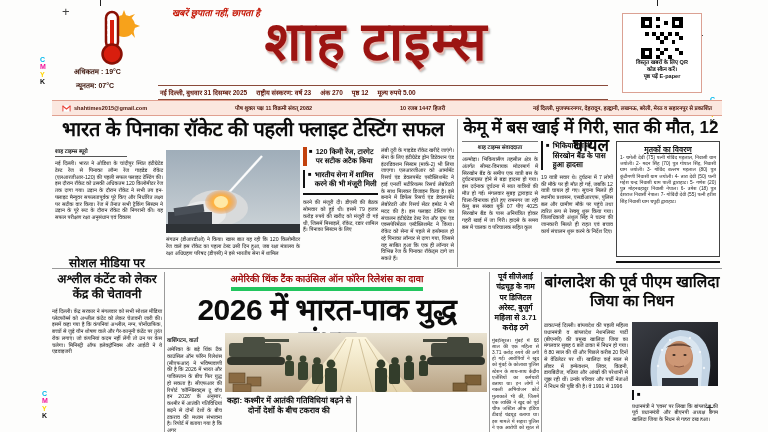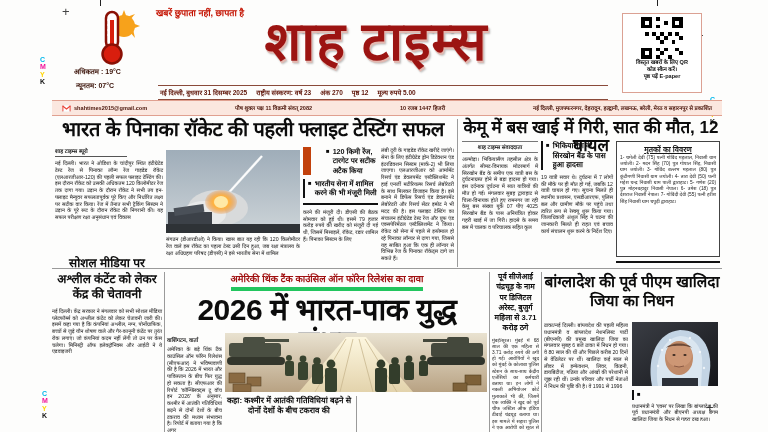--- a/index.html
+++ b/index.html
@@ -113,21 +113,21 @@
           <line x1="21" y1="12" x2="24" y2="12"></line>
           <line x1="21" y1="17" x2="24" y2="17"></line>
           <line x1="21" y1="22" x2="24" y2="22"></line>
           <line x1="21" y1="27" x2="24" y2="27"></line>
         </g>
     </svg>
   </div>
   <div class="abs weather-txt" style="left:74px; top:68px;">अधिकतम : 19°C</div>
   <div class="abs weather-txt" style="left:76px; top:82px;">न्यूनतम: 07°C</div>
 
-  <div class="abs tagline" style="left:156px; top:6px;">खबरें छुपाता नहीं, छापता है</div>
+  <div class="abs tagline" style="left:172px; top:6px;font-style:italic;">खबरें छुपाता नहीं, छापता है</div>
   <div class="abs mast-title" style="left:152px; top:14px; width:448px;">शाह टाइम्स</div>
 
   <div class="abs dateline" style="left:158px; top:85px; width:450px;">
     <span>नई दिल्ली, बुधवार 31 दिसम्बर 2025</span>
     <span>राष्ट्रीय संस्करण: वर्ष 23</span>
     <span>अंक 270</span>
     <span>पृष्ठ 12</span>
     <span>मूल्य रुपये 5.00</span>
   </div>
 
@@ -212,21 +212,21 @@
       <ellipse cx="38" cy="64" rx="22" ry="13" fill="#e8e9e9"></ellipse>
       <ellipse cx="55" cy="52" rx="16" ry="12" fill="url(#flame)"></ellipse>
       <ellipse cx="55" cy="52" rx="7" ry="6" fill="#ffe9a6"></ellipse>
       <rect x="2" y="62" width="44" height="16" fill="#3c4148"></rect>
       <rect x="8" y="56" width="30" height="8" fill="#4a5058" transform="rotate(-8 23 60)"></rect>
       <rect x="0" y="74" width="134" height="9" fill="#2e3236"></rect>
     </svg>
   </div>
   <div class="abs bt" style="left:166px; top:236px; width:134px;">संगठन (डीआरडीओ) ने किया। खास बात यह रही कि 120 किलोमीटर रेंज वाले इस रॉकेट का पहला टेस्ट उसी दिन हुआ, जब रक्षा मंत्रालय के रक्षा अधिग्रहण परिषद (डीएसी) ने इसे भारतीय सेना में शामिल</div>
   <div class="abs" style="left:303px; top:147px; width:75px;">
-    <div class="bullet-item" style="border-left:8px solid #c2410c; padding-left:15px; margin-bottom:4px;">
+    <div class="bullet-item" style="border-left:4px solid #c2410c; padding-left:2px; margin-bottom:4px;">
       <span class="sq">■</span>
       <span>120 किमी रेंज, टारगेट पर सटीक अटैक किया</span>
     </div>
     <div class="bullet-item" style="border-left:2px solid #111; padding-left:3px;">
       <span class="sq">■</span>
       <span>भारतीय सेना में शामिल करने की भी मंजूरी मिली</span>
     </div>
     <div class="thickline" style="margin:5px 0 4px;"></div>
     <div class="bt">करने की मंजूरी दी। डीएसी की बैठक सोमवार को हुई थी। इसमें 79 हजार करोड़ रुपये की खरीद को मंजूरी दी गई थी, जिसमें मिसाइलें, रॉकेट, रडार शामिल हैं। पिनाका सिस्टम के लिए</div>
   </div>

